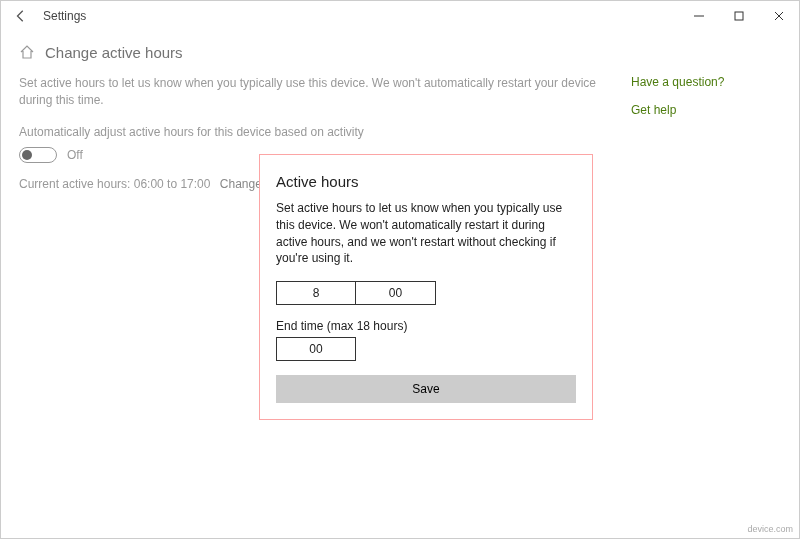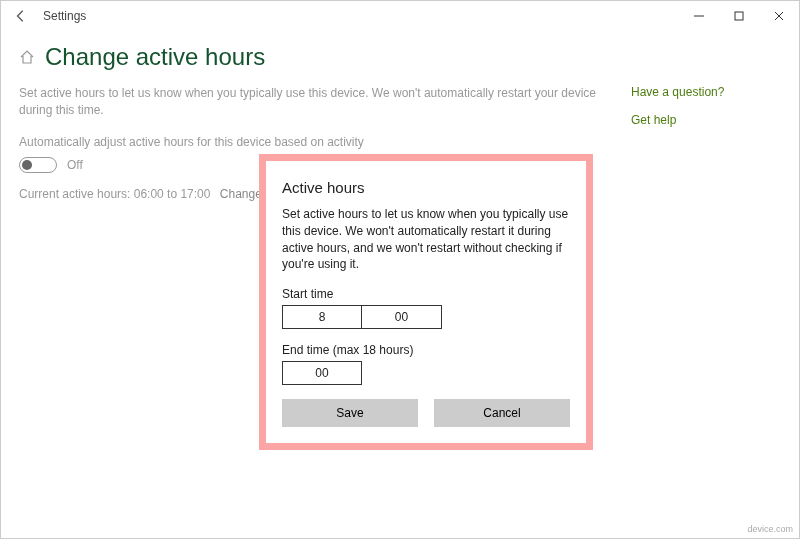--- a/index.html
+++ b/index.html
@@ -5,33 +5,33 @@
     * { margin: 0; padding: 0; box-sizing: border-box; font-family: "Segoe UI", Arial, sans-serif; }
     body { width: 800px; height: 539px; background: #fff; position: relative; border: 1px solid #ccc; }
     .titlebar { height: 30px; display: flex; align-items: center; padding: 0 0 0 8px; }
     .back-arrow { width: 24px; height: 24px; display: flex; align-items: center; justify-content: center; cursor: pointer; color: #666; font-size: 16px; }
     .titlebar-title { font-size: 12px; color: #444; margin-left: 10px; }
     .titlebar-controls { margin-left: auto; display: flex; }
     .tb-btn { width: 40px; height: 30px; display: flex; align-items: center; justify-content: center; cursor: pointer; color: #333; font-size: 12px; }
     .tb-btn svg { width: 10px; height: 10px; }
     .header { display: flex; align-items: center; padding: 12px 18px 14px 18px; }
     .home-icon { width: 18px; height: 18px; color: #999; margin-right: 8px; display: flex; align-items: center; }
-    .header h1 { font-weight: 300; font-size: 24px; color: #14532d; }
+    .header h1 { font-weight: 300; font-size: 15px; color: #737373; }
     .content { padding: 0 18px; display: flex; }
     .main { flex: 1; color: #999; font-size: 12px; }
     .aside { width: 150px; color: #4d7c0f; font-size: 12px; }
     .aside div { margin-bottom: 14px; }
     .desc { margin-bottom: 16px; line-height: 1.4; }
     .auto-label { margin-bottom: 8px; }
     .toggle-row { display: flex; align-items: center; margin-bottom: 14px; }
     .toggle-switch { width: 38px; height: 16px; border: 1px solid #999; border-radius: 8px; position: relative; margin-right: 10px; cursor: pointer; }
     .toggle-knob { width: 10px; height: 10px; background: #666; border-radius: 50%; position: absolute; top: 2px; left: 2px; }
     .current-hours { font-size: 12px; }
     .change-link { margin-left: 6px; color: #888; cursor: pointer; }
-    .dialog { position: absolute; left: 258px; top: 153px; width: 334px; background: #fff; border: 7px solid #fca5a5; padding: 18px 16px 16px 16px; color: #222; }
+    .dialog { position: absolute; left: 258px; top: 153px; width: 334px; background: #fff; border: 1px solid #fca5a5; padding: 18px 16px 16px 16px; color: #222; }
     .dialog h2 { font-size: 15px; font-weight: 400; margin-bottom: 10px; }
     .dialog p { font-size: 12px; line-height: 1.4; margin-bottom: 14px; }
     .time-label { font-size: 12px; margin-bottom: 4px; }
     .time-row { display: flex; margin-bottom: 14px; }
     .time-cell { width: 80px; height: 24px; border: 1px solid #333; display: flex; align-items: center; justify-content: center; font-size: 12px; background: #fff; cursor: pointer; }
     .time-cell + .time-cell { border-left: none; }
     .dialog-buttons { display: flex; gap: 16px; }
     .dlg-btn { flex: 1; height: 28px; background: #ccc; border: none; font-size: 12px; cursor: pointer; }
     .watermark { position: absolute; right: 6px; bottom: 4px; font-size: 9px; color: #aaa; }
   </style>
@@ -92,30 +92,28 @@
   <div class="aside">
     <div>Have a question?</div>
     <div>Get help</div>
   </div>
 </div>
 
 <div class="dialog">
   <h2>Active hours</h2>
   <p>Set active hours to let us know when you typically use this device. We won't automatically restart it during active hours, and we won't restart without checking if you're using it.</p>
 
-  <div class="time-label">Start time</div>
   <div class="time-row">
     <div class="time-cell">8</div>
     <div class="time-cell">00</div>
   </div>
 
   <div class="time-label">End time (max 18 hours)</div>
   <div class="time-row">
     <div class="time-cell">00</div>
   </div>
 
   <div class="dialog-buttons">
     <button class="dlg-btn">Save</button>
-    <button class="dlg-btn">Cancel</button>
   </div>
 </div>
 
 <div class="watermark">device.com</div>
 
 </body></html>

